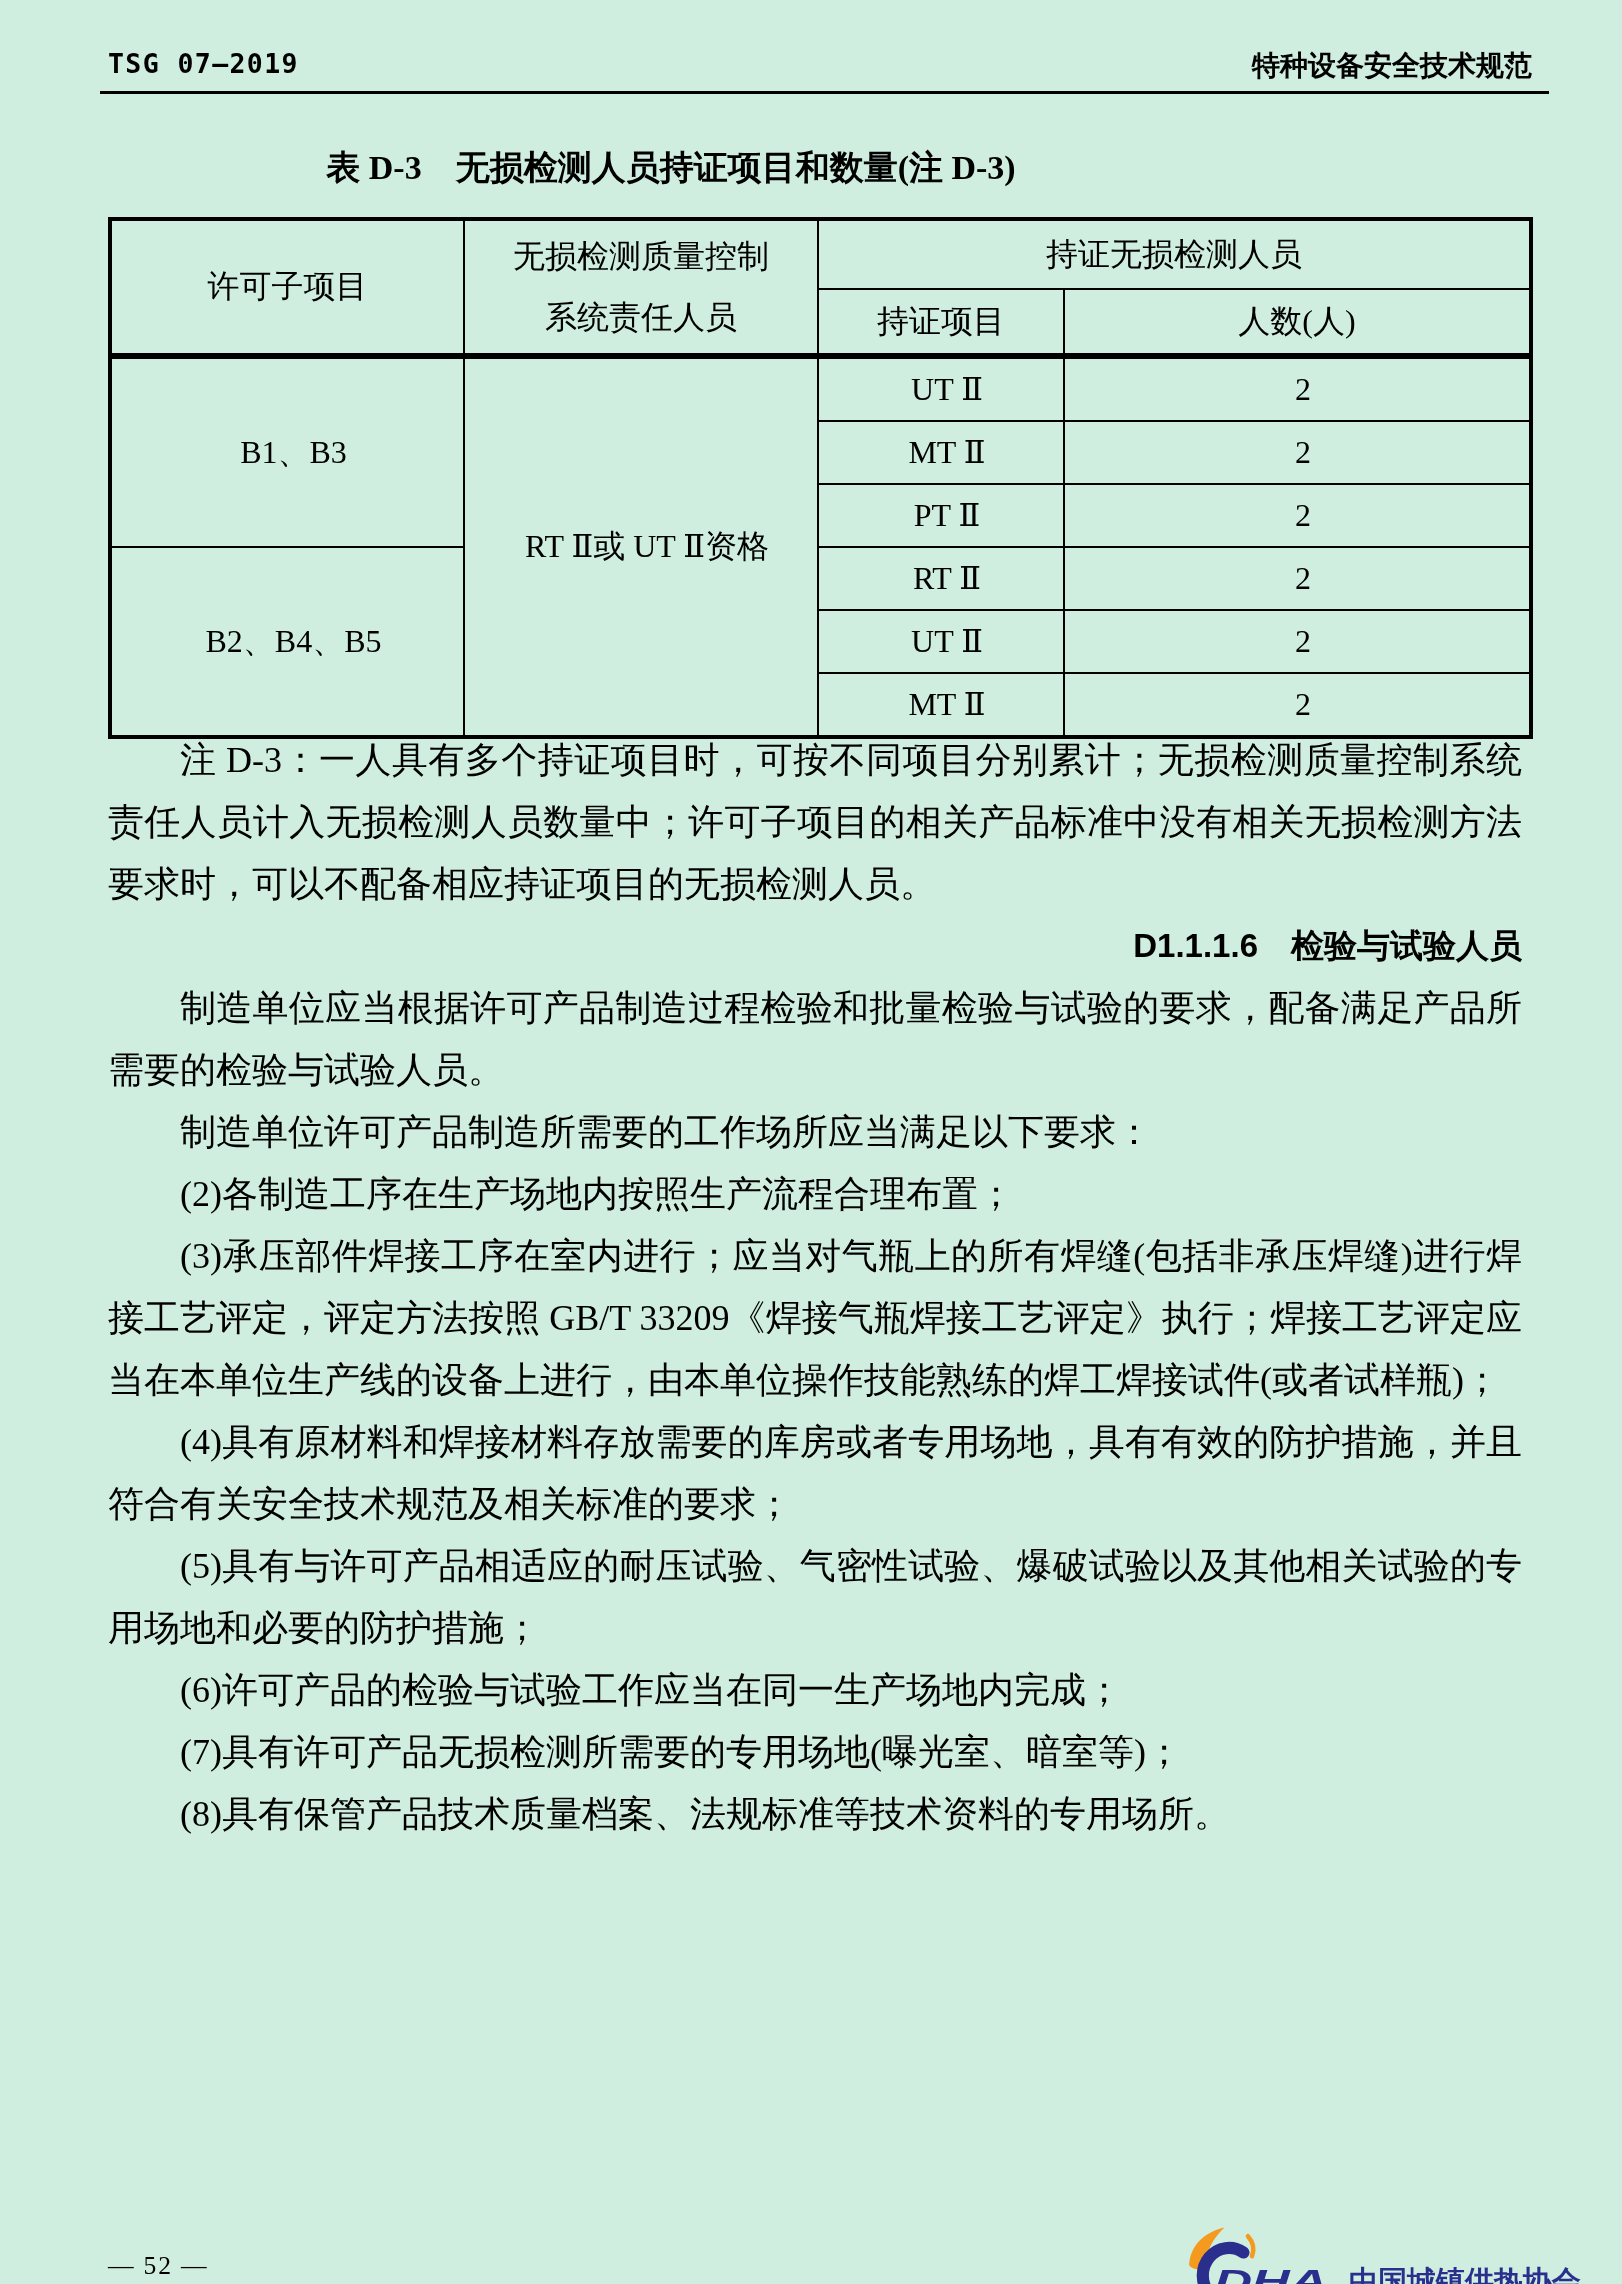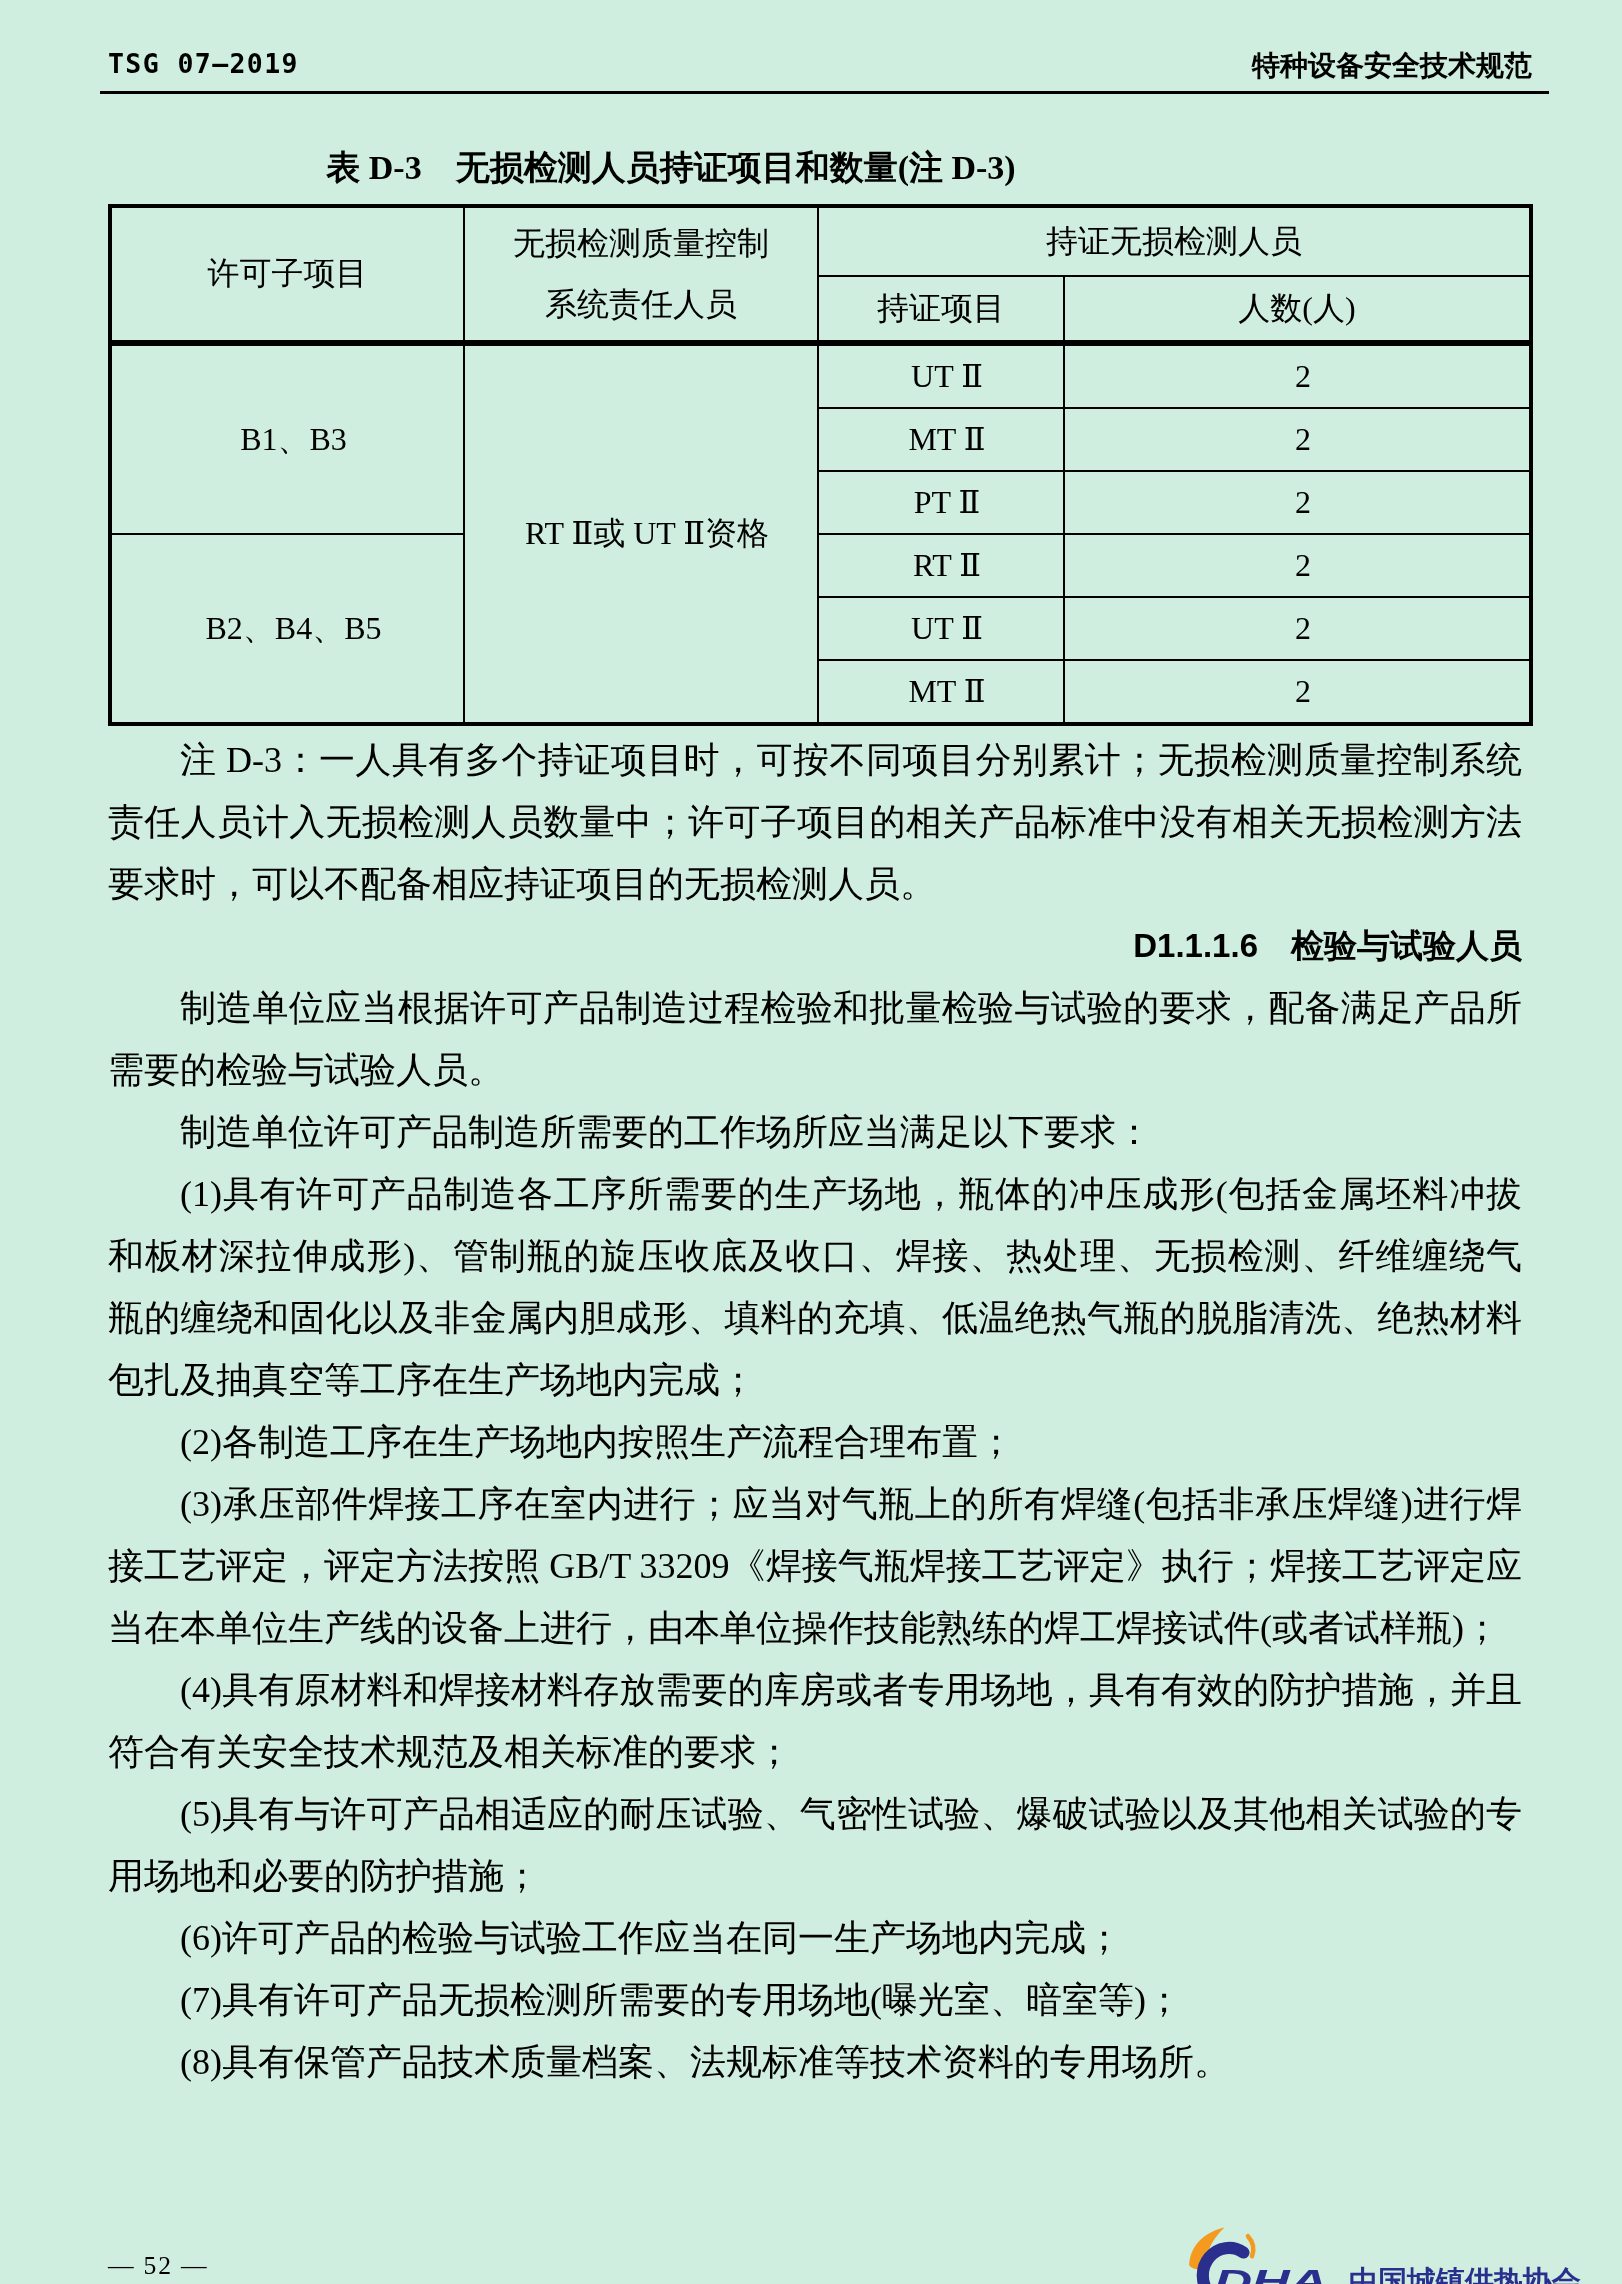--- a/index.html
+++ b/index.html
@@ -34,21 +34,21 @@
   table.d3{
     position:absolute;left:108px;top:204px;
     width:1421px;border-collapse:collapse;table-layout:fixed;
     font-size:32px;
   }
   table.d3 td{
     border:2.7px solid #000;
     text-align:center;vertical-align:middle;
     padding:0;line-height:1.35;
   }
-  table.d3{border:4.6px solid #000;}
+  table.d3{border:4.6px solid #000;margin-top:13px;}
   table.d3 tr.hdr1 td{height:67px;}
   table.d3 tr.hdr2 td{height:63px;}
   table.d3 tr.body td{height:61px;padding-left:12px;}
   table.d3 td.hdr-bot{border-bottom-width:6.4px;}
   .c2line{display:block;line-height:1.9;}
   
   .content{
     position:absolute;left:108px;top:729px;width:1414px;
     font-size:36px;line-height:62px;
     text-align:justify;text-justify:inter-ideograph;
@@ -124,21 +124,20 @@
         <td>2</td>
       </tr>
     </tbody>
   </table>
 
   <div class="content">
     <p class="note">注 D-3：一人具有多个持证项目时，可按不同项目分别累计；无损检测质量控制系统责任人员计入无损检测人员数量中；许可子项目的相关产品标准中没有相关无损检测方法要求时，可以不配备相应持证项目的无损检测人员。</p>
     <p class="heading">D1.1.1.6　检验与试验人员</p>
     <p class="body">制造单位应当根据许可产品制造过程检验和批量检验与试验的要求，配备满足产品所需要的检验与试验人员。</p>
     <p class="body">制造单位许可产品制造所需要的工作场所应当满足以下要求：</p>
-    <p class="body">(1)具有许可产品制造各工序所需要的生产场地，瓶体的冲压成形(包括金属坯料冲拔和板材深拉伸成形)、管制瓶的旋压收底及收口、焊接、热处理、无损检测、纤维缠绕气瓶的缠绕和固化以及非金属内胆成形、填料的充填、低温绝热气瓶的脱脂清洗、绝热材料包扎及抽真空等工序在生产场地内完成；</p>
     <p class="body">(2)各制造工序在生产场地内按照生产流程合理布置；</p>
     <p class="body">(3)承压部件焊接工序在室内进行；应当对气瓶上的所有焊缝(包括非承压焊缝)进行焊接工艺评定，评定方法按照 GB/T 33209《焊接气瓶焊接工艺评定》执行；焊接工艺评定应当在本单位生产线的设备上进行，由本单位操作技能熟练的焊工焊接试件(或者试样瓶)；</p>
     <p class="body">(4)具有原材料和焊接材料存放需要的库房或者专用场地，具有有效的防护措施，并且符合有关安全技术规范及相关标准的要求；</p>
     <p class="body">(5)具有与许可产品相适应的耐压试验、气密性试验、爆破试验以及其他相关试验的专用场地和必要的防护措施；</p>
     <p class="body">(6)许可产品的检验与试验工作应当在同一生产场地内完成；</p>
     <p class="body">(7)具有许可产品无损检测所需要的专用场地(曝光室、暗室等)；</p>
     <p class="body">(8)具有保管产品技术质量档案、法规标准等技术资料的专用场所。</p>
   </div>
 
   <div class="page-num">— 52 —</div>

